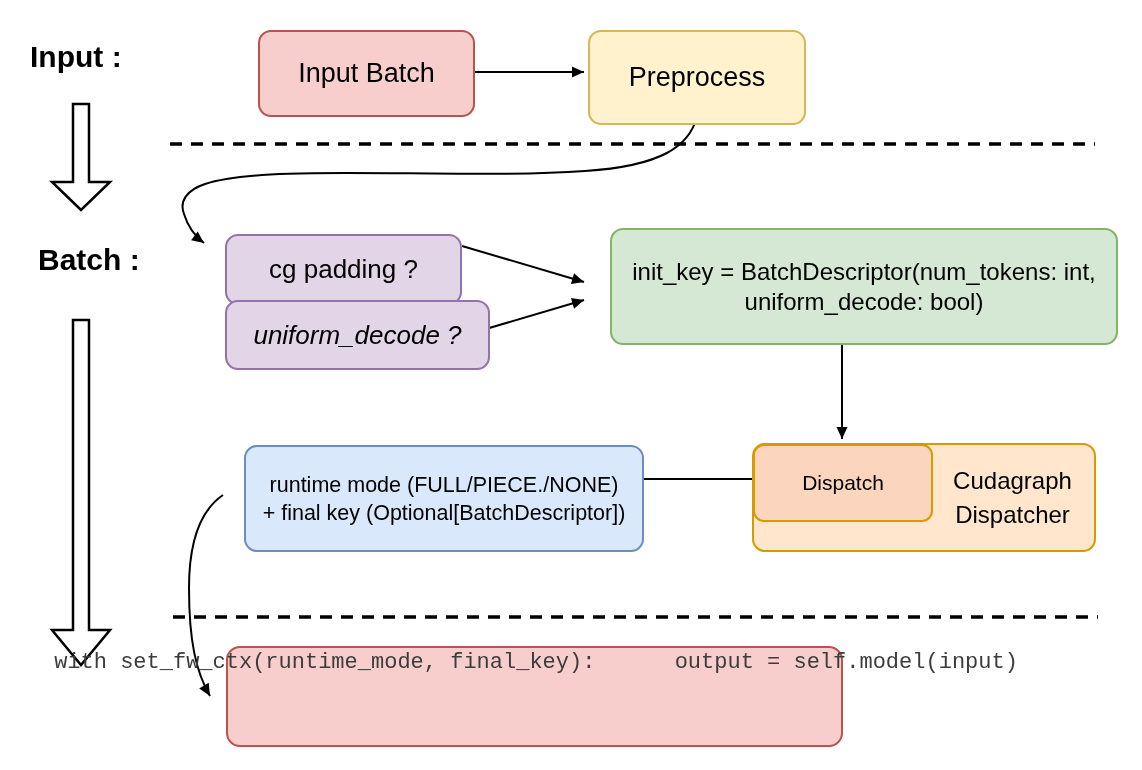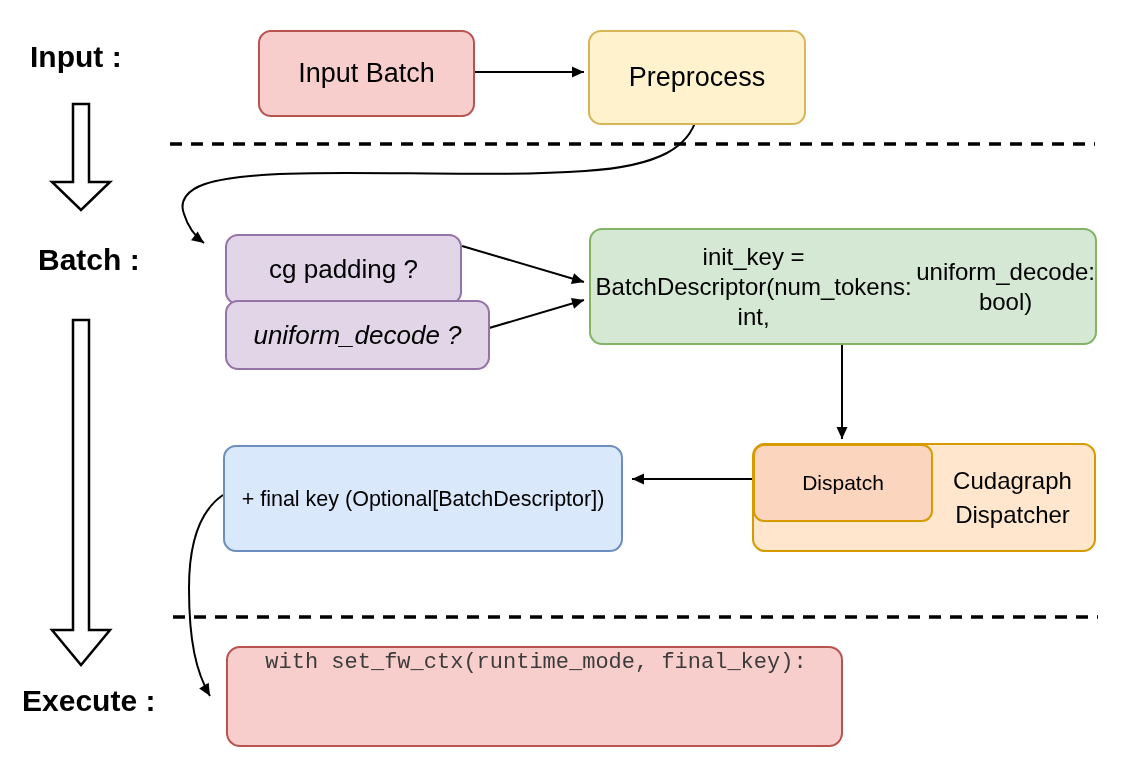--- a/index.html
+++ b/index.html
@@ -6,21 +6,21 @@
   #stage{
     position:relative;width:1142px;height:770px;background:#ffffff;
     font-family:"Liberation Sans",sans-serif;color:#000;overflow:hidden;
   }
   #connector-layer{position:absolute;left:0;top:0;width:1142px;height:770px;}
   .node{
     position:absolute;display:flex;align-items:center;justify-content:center;
     text-align:center;border:2px solid #000;border-radius:13px;
     box-sizing:border-box;line-height:1.25;
   }
-  .node.multiline{flex-direction:row;}
+  .node.multiline{flex-direction:column;margin-left:21px;}
   .sec-label{position:absolute;font-weight:bold;font-size:30px;white-space:nowrap;}
   #node-input-batch{left:226px;top:30px;width:217px;height:87px;background:#f8cecc;border-color:#b85450;font-size:27px;margin-left:32px;}
   #node-preprocess{left:588px;top:30px;width:218px;height:95px;background:#fff2cc;border-color:#d6b656;font-size:27px;}
   #node-cg-padding{left:225px;top:210px;width:237px;height:71px;background:#e1d5e7;border-color:#9673a6;font-size:26px;margin-top:24px;}
   #node-uniform-decode{left:225px;top:300px;width:265px;height:70px;background:#e1d5e7;border-color:#9673a6;font-size:26px;font-style:italic;}
   #node-init-key{left:589px;top:228px;width:508px;height:117px;background:#d5e8d4;border-color:#82b366;font-size:24px;line-height:30px;}
   #node-runtime-mode{left:223px;top:445px;width:400px;height:107px;background:#dae8fc;border-color:#6c8ebf;font-size:21.5px;line-height:28px;}
   #node-dispatcher-outer{left:752px;top:443px;width:344px;height:109px;background:#ffe6cc;border-color:#d79b00;justify-content:flex-end;}
   #dispatcher-label{width:163px;height:100%;display:flex;align-items:center;justify-content:center;text-align:center;font-size:24px;line-height:34px;padding-left:48px;}
   #dispatcher-label span{display:inline-block;width:150px;}
@@ -58,21 +58,20 @@
     <path d="M842,345 V439" fill="none" stroke="#000" stroke-width="2" marker-end="url(#ah)"></path>
     <path d="M752,479 H632" fill="none" stroke="#000" stroke-width="2" marker-end="url(#ah)"></path>
     <path d="M223,495 C198,512 189,545 189,588 C189,641 196,672 210,696" fill="none" stroke="#000" stroke-width="2" marker-end="url(#ah)"></path>
 
     <polygon points="73,104 89,104 89,182 110,182 81,210 52,182 73,182" fill="#fff" stroke="#000" stroke-width="2.5" stroke-linejoin="miter"></polygon>
     <polygon points="73,320 89,320 89,630 110,630 81,665 52,630 73,630" fill="#fff" stroke="#000" stroke-width="2.5" stroke-linejoin="miter"></polygon>
   </svg>
 
   <div class="sec-label" id="label-input">Input :</div>
   <div class="sec-label" id="label-plan">Batch :</div>
-  <div class="sec-label" id="label-execute">Execute :</div>
 
   <div class="node" id="node-input-batch">
     <span>Input Batch</span>
   </div>
 
   <div class="node" id="node-preprocess">
     <span>Preprocess</span>
   </div>
 
   <div class="node" id="node-cg-padding">
@@ -82,30 +81,32 @@
   <div class="node" id="node-uniform-decode">
     <span>uniform_decode ?</span>
   </div>
 
   <div class="node multiline" id="node-init-key">
     <span>init_key = BatchDescriptor(num_tokens: int,</span>
     <span>uniform_decode: bool)</span>
   </div>
 
   <div class="node multiline" id="node-runtime-mode">
+    <span>runtime mode (FULL/PIECE./NONE)</span>
     <span>+ final key (Optional[BatchDescriptor])</span>
   </div>
 
   <div class="node" id="node-dispatcher-outer">
     <div id="dispatcher-label">
       <span>Cudagraph Dispatcher</span>
     </div>
   </div>
 
   <div class="node" id="node-dispatch">
     <span>Dispatch</span>
   </div>
 
   <div class="node" id="node-execute-code">
     <span>with set_fw_ctx(runtime_mode, final_key):</span>
+    <span>      output = self.model(input)</span>
   </div>
 
 </div>
 
 </body></html>

